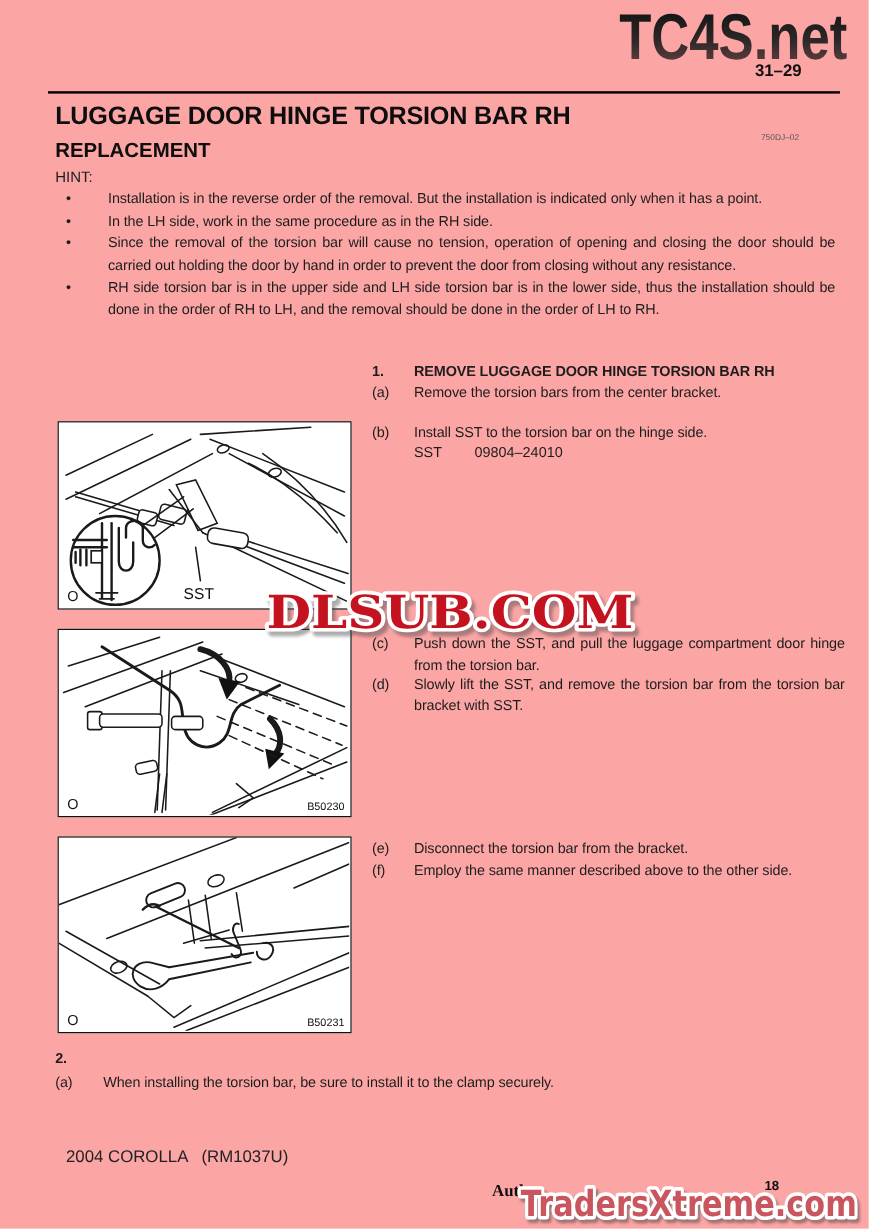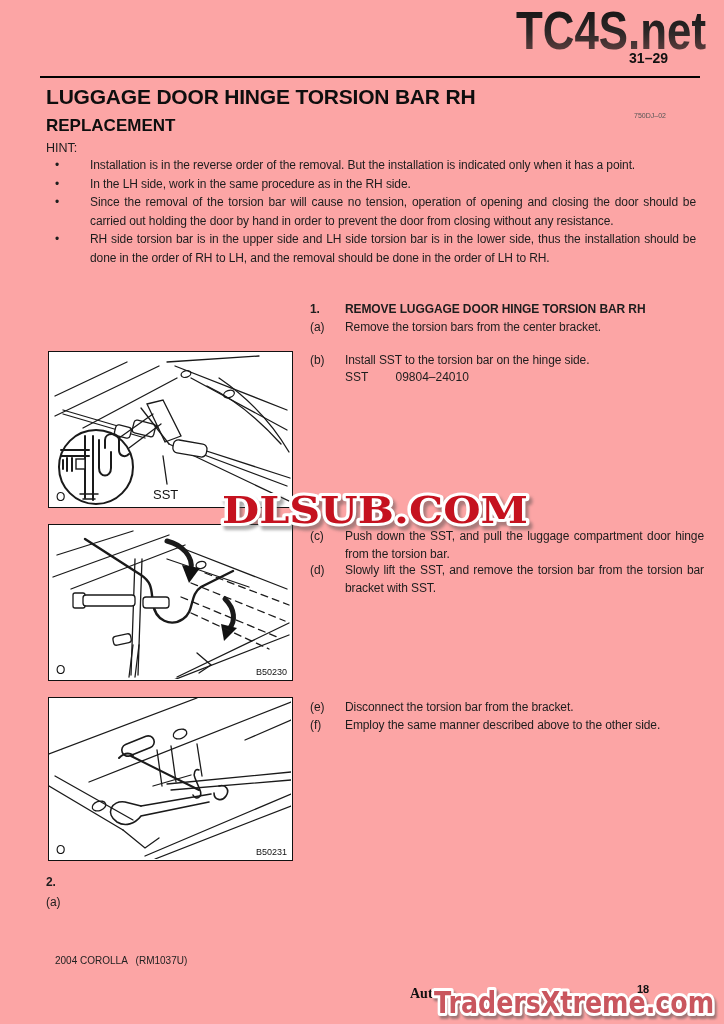--- a/index.html
+++ b/index.html
@@ -31,21 +31,21 @@
   .sst-line { position:absolute; left:345px; top:370px; font-size:12px; }
   .sst-line .val { margin-left:24px; }
   .bcol-item { position:absolute; left:46px; width:654px; display:flex; font-size:12px; letter-spacing:-0.1px; line-height:17.5px; }
   .bcol-item .mk { width:40px; flex:0 0 40px; }
   
   .fig { position:absolute; left:48px; width:245px; border:1.5px solid #111; background:#fff; }
   .fig-corner { position:absolute; left:7px; bottom:3px; font-size:12px; color:#111; }
   .fig-code { position:absolute; right:5px; bottom:3px; font-size:9px; color:#111; }
   .fig svg { display:block; }
   
-  .footer-left { position:absolute; top:955px; left:55px; font-size:10px; color:#222; white-space:pre; }
+  .footer-left { position:absolute; top:955px; left:55px; font-size:14px; color:#222; white-space:pre; }
   .frag-auth { position:absolute; top:986px; left:410px; font-family:"Liberation Serif", serif; font-weight:bold; font-size:14px; color:#111; z-index:1; }
   .frag-num { position:absolute; top:983px; left:637px; font-size:11px; font-weight:bold; color:#111; z-index:1; }
   
   .wm-center { position:absolute; left:218px; top:484px; z-index:6; filter:drop-shadow(3px 4px 1.5px rgba(70,70,70,0.45)); }
   .wm-footer { position:absolute; left:430px; top:980px; z-index:6; filter:drop-shadow(2px 3px 1px rgba(70,70,70,0.5)); }
 </style>
 </head>
 <body>
 
 <div class="page">
@@ -234,20 +234,21 @@
     </svg>
     <span class="fig-corner">O</span>
     <span class="fig-code">B50231</span>
   </div>
 
   <div class="bcol-item" style="top:874px">
     <span class="mk bold">2.</span>
   </div>
   <div class="bcol-item" style="top:894px">
     <span class="mk">(a)</span>
+    <span class="stxt">When installing the torsion bar, be sure to install it to the clamp securely.</span>
   </div>
 
   <div class="footer-left">2004 COROLLA   (RM1037U)</div>
   <div class="frag-auth">Auth</div>
   <div class="frag-num">18</div>
 
   <svg class="wm-center" width="320" height="52">
     <text x="4" y="39" font-family="DejaVu Serif, serif" font-weight="bold" font-size="38" textLength="306" lengthAdjust="spacingAndGlyphs" stroke="#ffffff" stroke-width="6" stroke-linejoin="round" fill="#ffffff">DLSUB.COM</text>
     <text x="4" y="39" font-family="DejaVu Serif, serif" font-weight="bold" font-size="38" textLength="306" lengthAdjust="spacingAndGlyphs" fill="#c5121f" stroke="none">DLSUB.COM</text>
   </svg>

